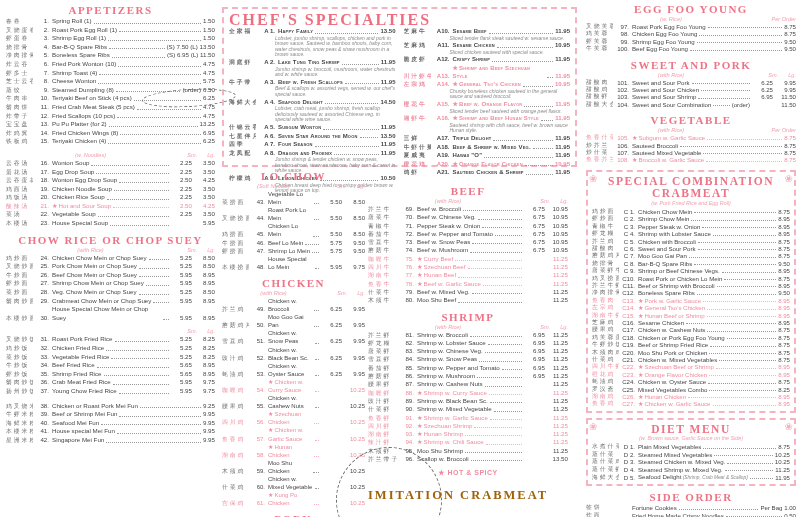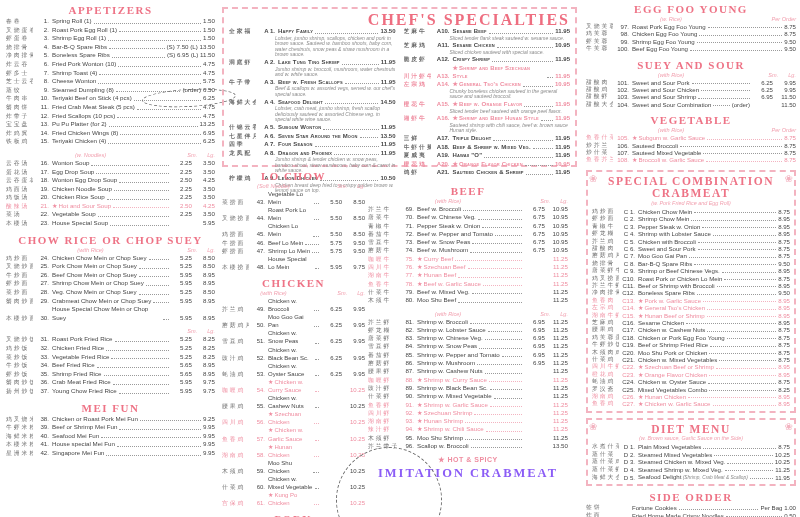--- a/index.html
+++ b/index.html
@@ -31,39 +31,39 @@
   .x{margin-right:2px;}
   .pa{width:21px;flex:none;text-align:right;}
   .pb2{width:23px;flex:none;text-align:right;}
   .pb{flex:none;text-align:right;white-space:nowrap;}
   .row.spicy, .row.spicy .z{color:#ef8da0;}
   .row.spicy .lead{border-color:#f3b3c0;}
   
   #chefbox{position:absolute;left:222px;top:7px;width:355px;height:160px;
            border:2px dashed #f3b3c0;box-sizing:border-box;padding:2px 5px 2px 5px;}
   #chefbox .corner{position:absolute;color:#f3b3c0;font-size:11px;}
-  .cheftitle{font-family:"Liberation Serif",serif;color:#ee6e80;text-align:right;
+  .cheftitle{font-family:"Liberation Serif",serif;color:#ee6e80;text-align:left;
              font-size:16px;font-weight:bold;letter-spacing:2px;line-height:17px;}
   .chefcols{display:flex;gap:8px;}
   .chefcols>div{flex:1;}
   .crow{margin-bottom:1px;}
   .cline{display:flex;align-items:flex-end;font-size:6px;line-height:7.6px;font-weight:bold;}
   .cline .t{font-variant:small-caps;letter-spacing:.2px;}
   .cdesc{font-size:5px;line-height:5.6px;color:#8a8a8a;font-style:italic;margin-left:46px;}
   .crow.spicy .cline, .crow.spicy .z{color:#ef8da0;}
   
   .pinkbox{border:2px dashed #f3b3c0;padding:3px 4px;position:relative;margin-bottom:5px;}
   .pinkbox .corner{position:absolute;color:#f3b3c0;font-size:10px;}
   .boxtitle{font-family:"Liberation Serif",serif;color:#ee7386;text-align:center;
             font-size:11.5px;font-weight:bold;letter-spacing:1.5px;line-height:12.5px;}
   .boxnote{text-align:center;font-size:5.4px;color:#f19fae;font-style:italic;line-height:7px;margin-bottom:1px;}
   
   .hotnote{color:#ef8da0;font-size:7px;font-weight:bold;text-align:center;margin-top:6px;letter-spacing:.5px;}
-  .imitation{font-family:"Liberation Serif",serif;color:#8b5cf6;font-size:12.5px;font-weight:bold;
-             text-align:center;letter-spacing:2px;margin-top:2px;}
+  .imitation{font-family:"Liberation Serif",serif;color:#a16207;font-size:12.5px;font-weight:bold;
+             text-align:left;letter-spacing:2px;margin-top:11px;}
   
   .circ{position:absolute;border:1.5px dashed #6d6d6d;border-radius:50%;pointer-events:none;}
   #circ1{left:142px;top:89px;width:92px;height:16px;transform:rotate(-3deg);}
   #circ2{left:336px;top:447px;width:104px;height:104px;}
 </style>
 </head>
 <body>
 
 <div id="chefbox">
   <span class="corner" style="left:2px;top:0"></span>
@@ -594,21 +594,20 @@
           <span class="n">37.</span>
           <span class="t">Young Chow Fried Rice</span>
           <span class="lead"></span>
           <span class="pa">5.95</span>
           <span class="pb2">9.75</span>
         </div>
       </div>
     </div>
   <div>
       <div class="sec">
-        <div class="sechead">MEI FUN</div>
         <div class="row">
           <span class="z">鸡叉烧米粉</span>
           <span class="n">38.</span>
           <span class="t">Chicken or Roast Pork Mei Fun</span>
           <span class="lead"></span>
           <span class="pb">9.25</span>
         </div>
         <div class="row">
           <span class="z">牛虾米粉</span>
           <span class="n">39.</span>
@@ -929,20 +928,21 @@
           <span class="n">80.</span>
           <span class="t">Moo Shu Beef</span>
           <span class="lead"></span>
           <span class="pa"></span>
           <span class="pb2">11.25</span>
         </div>
       </div>
     </div>
   <div>
       <div class="sec">
+        <div class="sechead">SHRIMP</div>
         <div class="subline">
           <span class="note">(with Rice)</span>
           <span class="labs">
             <span>Sm.</span>
             <span>Lg.</span>
           </span>
         </div>
         <div class="row">
           <span class="z">芥兰虾</span>
           <span class="n">81.</span>
@@ -1112,21 +1112,21 @@
           <span class="z">牛芙蓉</span>
           <span class="n">100.</span>
           <span class="t">Beef Egg Foo Young</span>
           <span class="lead"></span>
           <span class="pb">9.50</span>
         </div>
       </div>
     </div>
   <div>
       <div class="sec">
-        <div class="sechead">SUEY AND SOUR</div>
+        <div class="sechead">SWEET AND PORK</div>
         <div class="subline">
           <span class="note">(with Rice)</span>
           <span class="labs">
             <span>Sm.</span>
             <span>Lg.</span>
           </span>
         </div>
         <div class="row">
           <span class="z">甜酸肉</span>
           <span class="n">101.</span>

